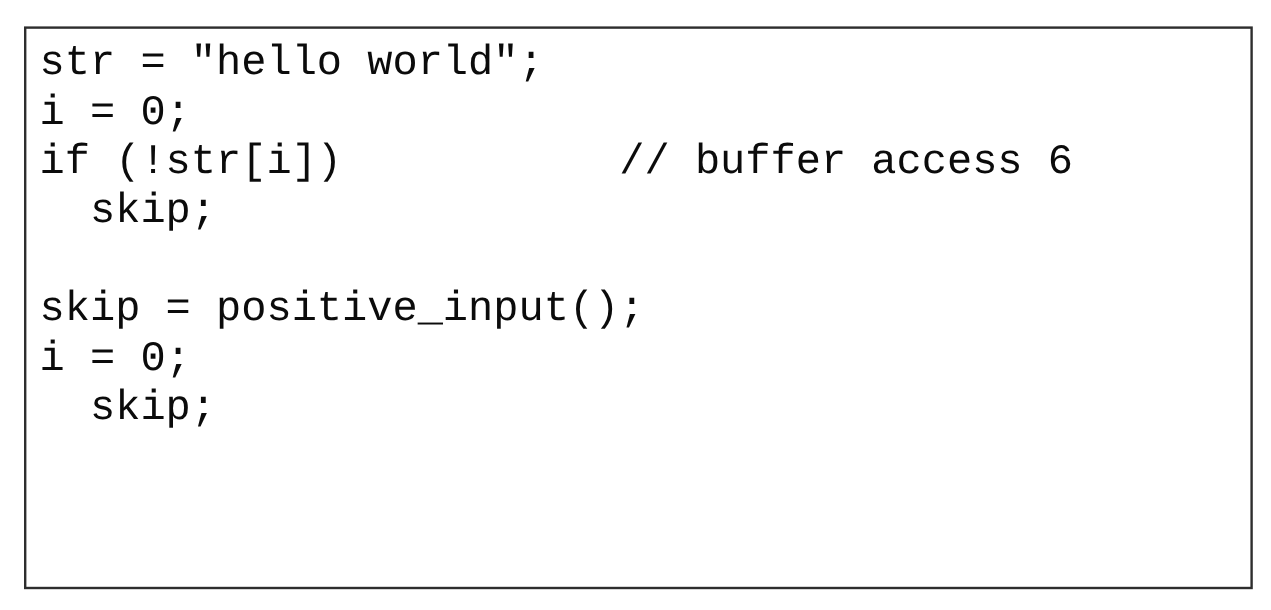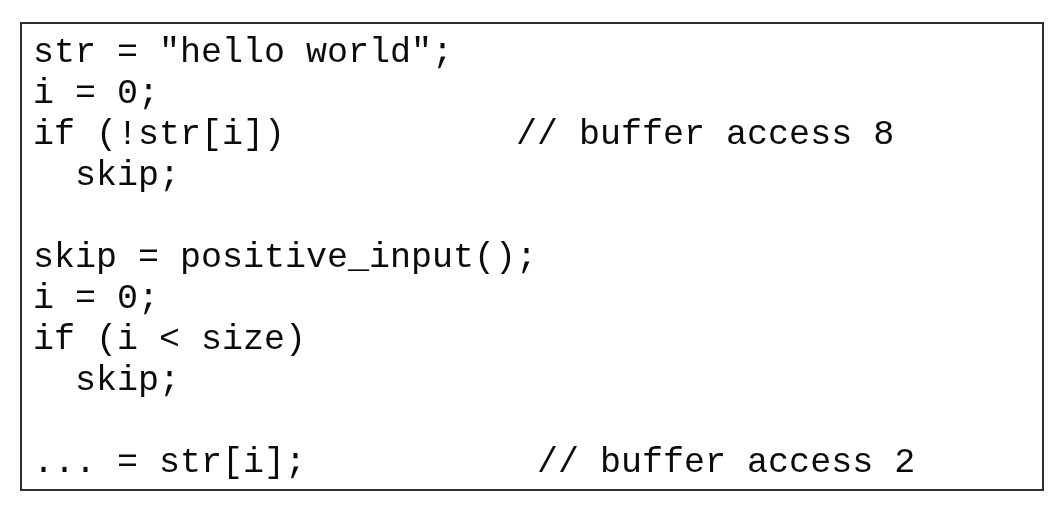--- a/index.html
+++ b/index.html
@@ -36,24 +36,22 @@
   }
 </style>
 </head>
 <body>
 
 <div class="page">
   <div class="code-box">
     <div class="code">
       <div class="code-line">str = "hello world";</div>
       <div class="code-line">i = 0;</div>
-      <div class="code-line">if (!str[i])           // buffer access 8</div>
+      <div class="code-line">if (!str[i])           // buffer access 6</div>
       <div class="code-line">  skip;</div>
       <div class="code-line"></div>
       <div class="code-line">skip = positive_input();</div>
       <div class="code-line">i = 0;</div>
-      <div class="code-line">if (i &lt; size)</div>
       <div class="code-line">  skip;</div>
       <div class="code-line"></div>
-      <div class="code-line">... = str[i];           // buffer access 2</div>
     </div>
   </div>
 </div>
 
 </body></html>

